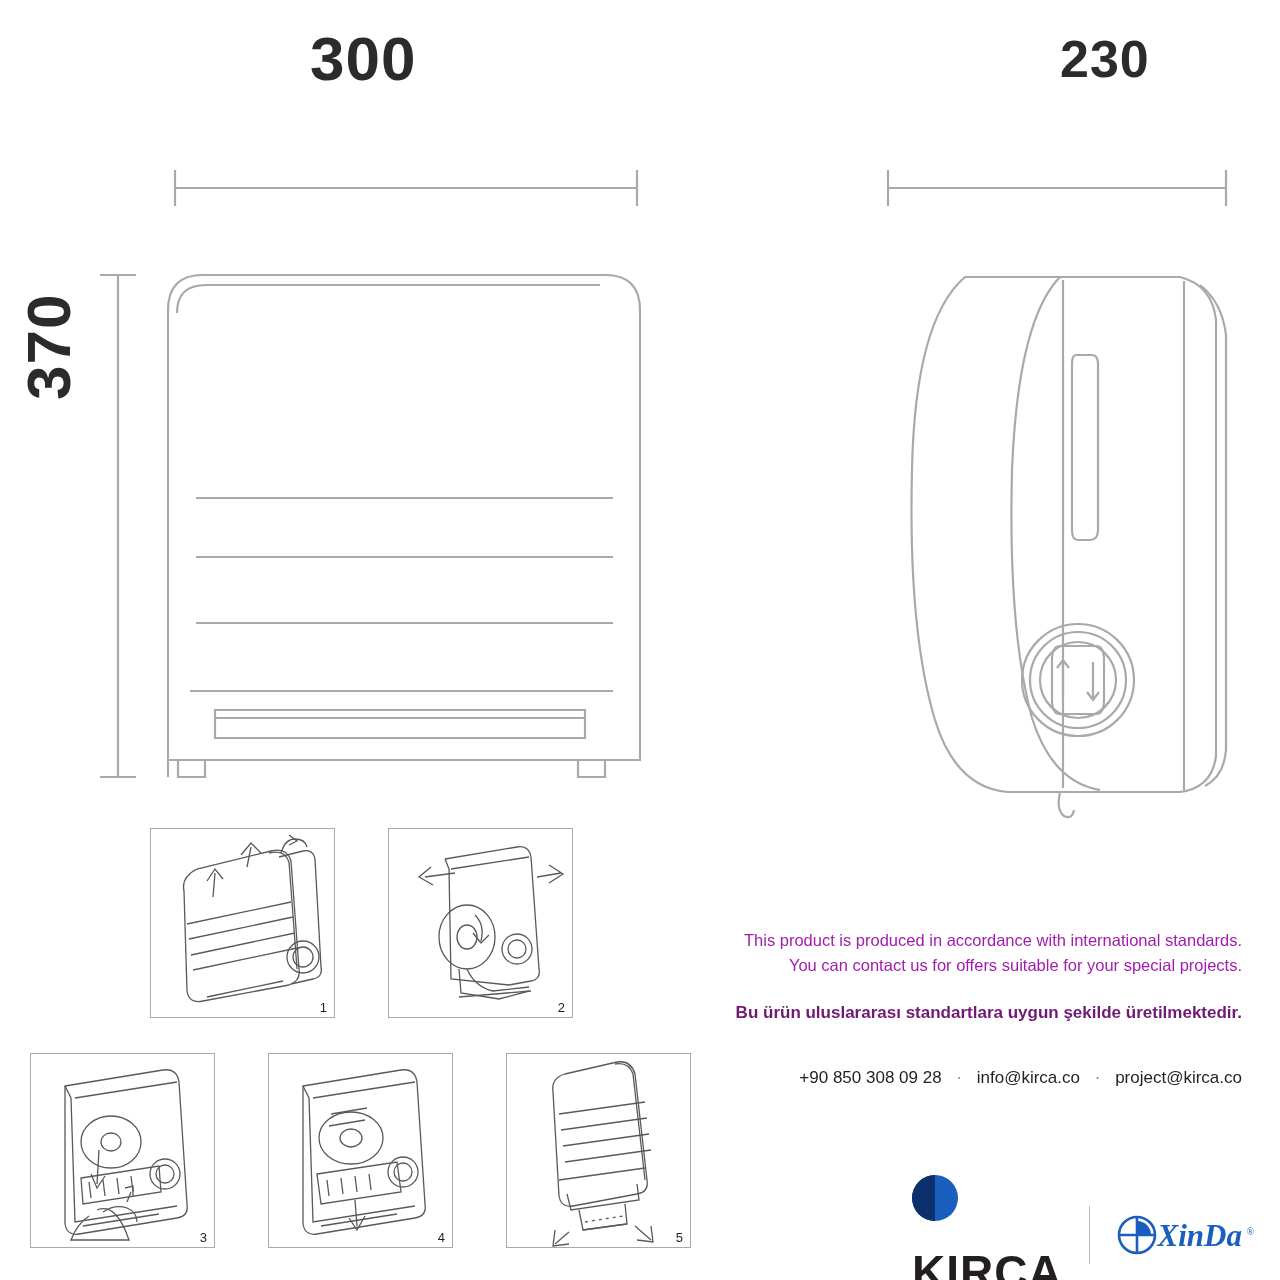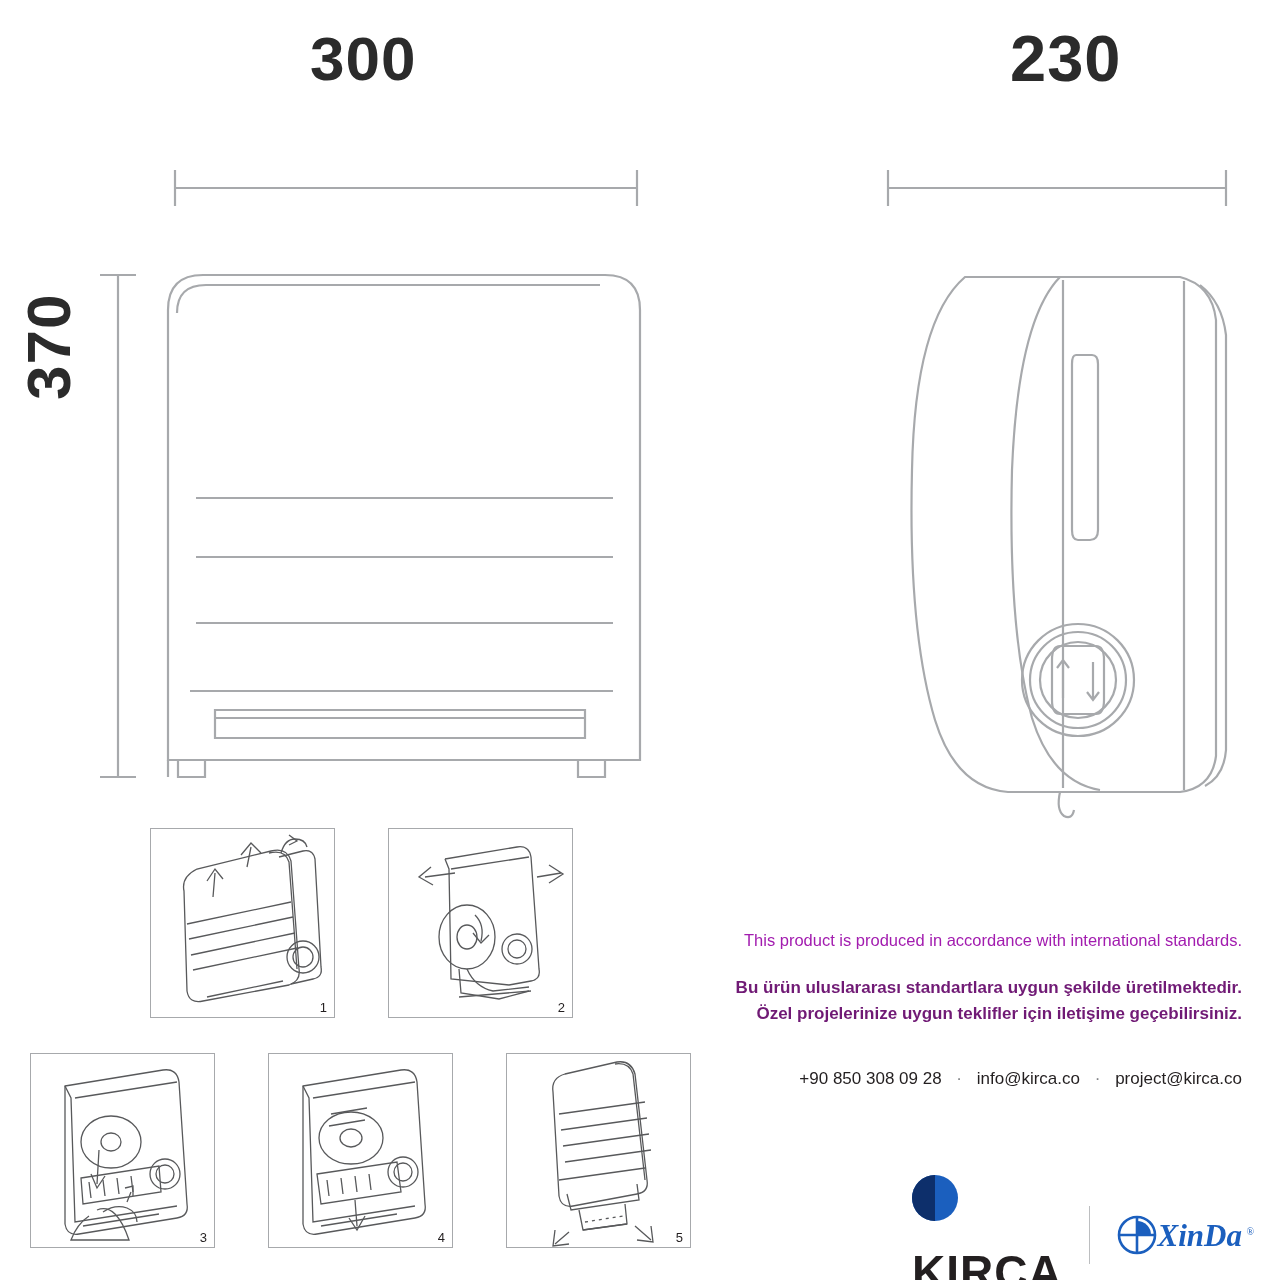--- a/index.html
+++ b/index.html
@@ -29,23 +29,23 @@
     color: #2b2b2b;
     letter-spacing: 1px;
   }
   #dim-width-label {
     left: 310px;
     top: 28px;
     font-size: 62px;
     line-height: 62px;
   }
   #dim-depth-label {
-    left: 1010px;
+    left: 1060px;
     top: 28px;
-    font-size: 65px;
+    font-size: 52px;
     line-height: 62px;
   }
   #dim-height-label {
     left: 18px;
     top: 400px;
     font-size: 62px;
     line-height: 62px;
     transform: rotate(-90deg);
     transform-origin: left top;
     white-space: nowrap;
@@ -334,24 +334,24 @@
         <path d="M62 178 L48 190 M48 176 L46 192 L62 190"></path>
         <path d="M128 172 L144 186 M144 172 L146 188 L130 186"></path>
       </g>
     </svg>
     <span class="step-num">5</span>
   </div>
 
   <div class="info-block">
     <div class="info-en">
       <div>This product is produced in accordance with international standards.</div>
+      <div>You can contact us for offers suitable for your special projects.</div>
     </div>
     <div class="info-tr">
       <div>Bu ürün uluslararası standartlara uygun şekilde üretilmektedir.</div>
-      <div>Özel projelerinize uygun teklifler için iletişime geçebilirsiniz.</div>
     </div>
     <div class="contact-row">
       <span>+90 850 308 09 28</span>
       <span class="contact-sep">·</span>
       <span>info@kirca.co</span>
       <span class="contact-sep">·</span>
       <span>project@kirca.co</span>
     </div>
   </div>
 

